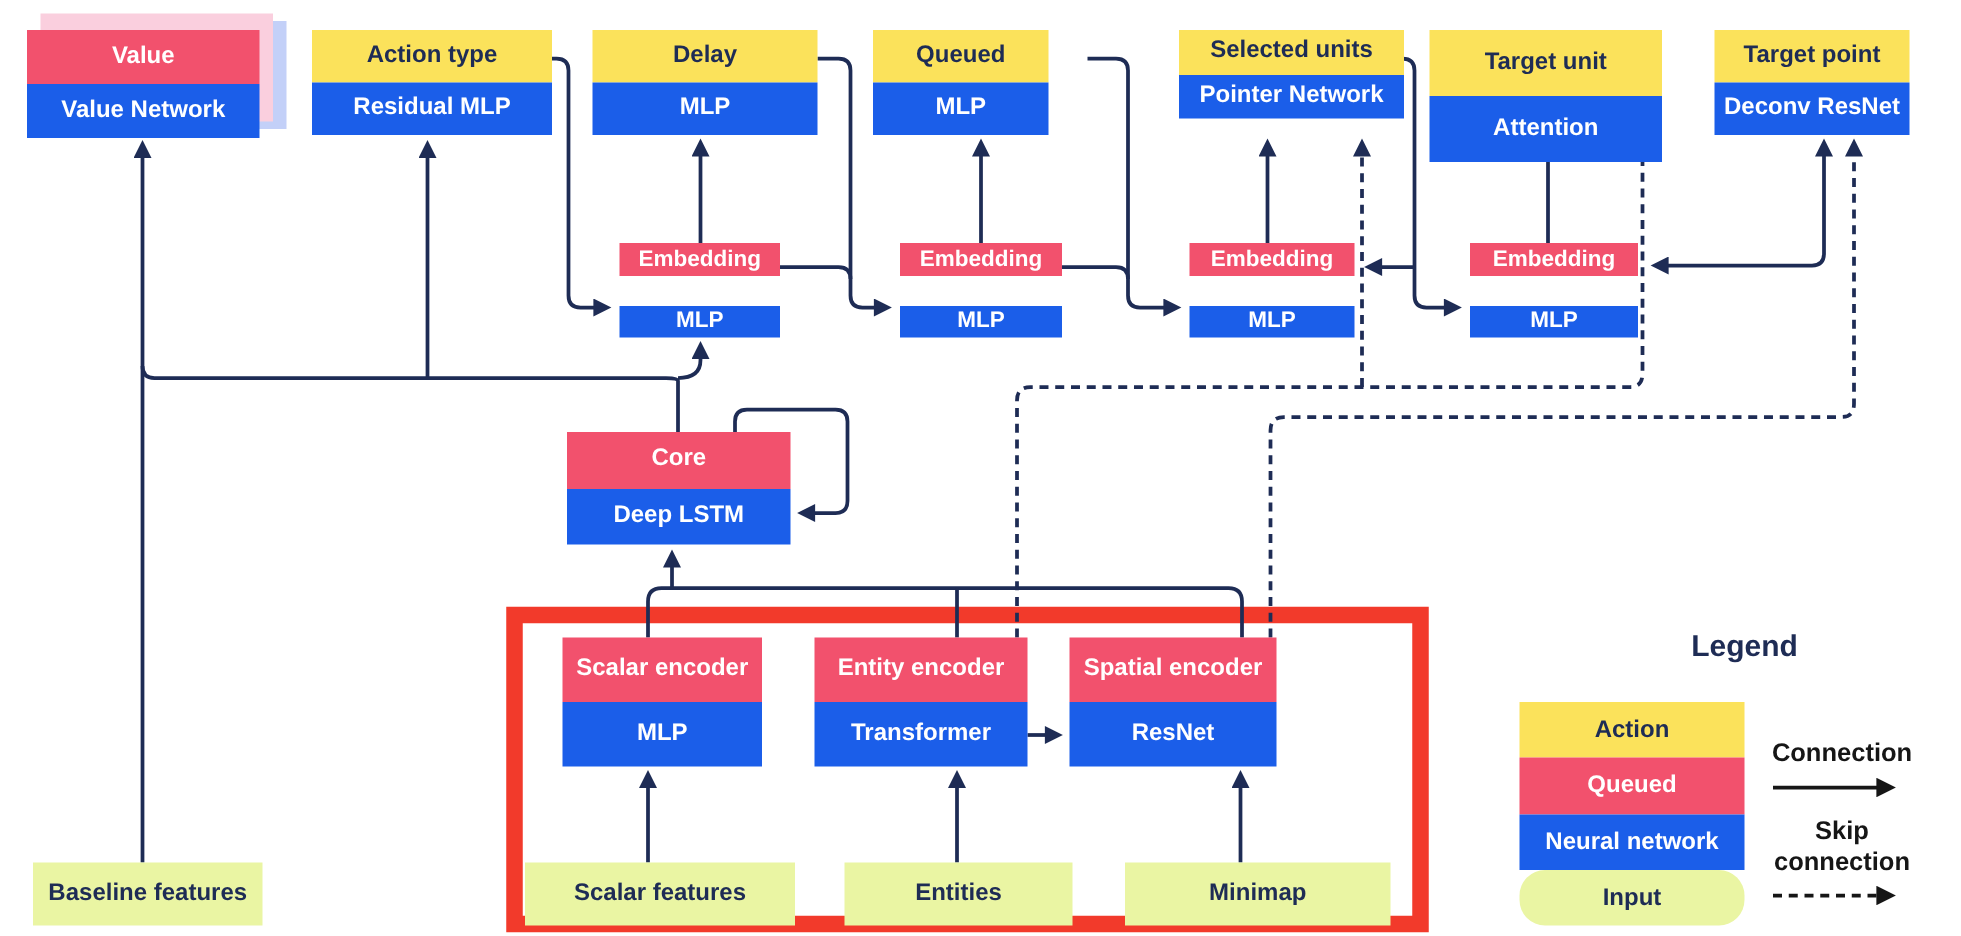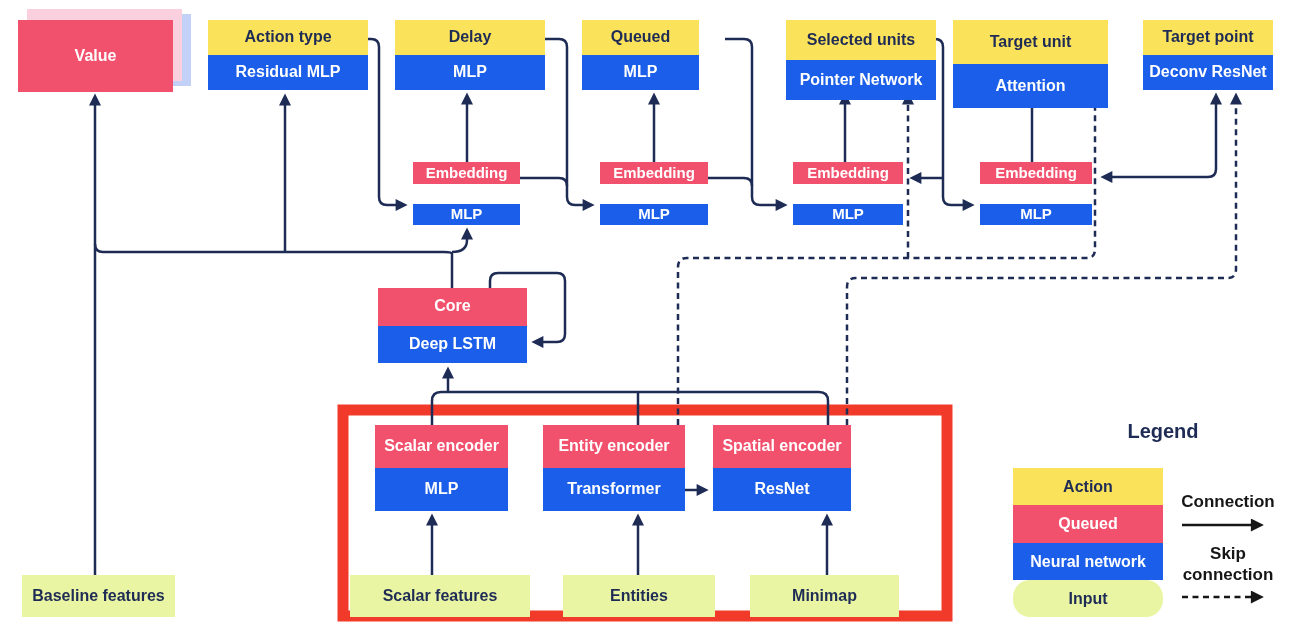--- a/index.html
+++ b/index.html
@@ -83,34 +83,35 @@
     </g>
 
     <g stroke="#161616" stroke-width="2.5" fill="none">
       <path d="M 1182 525 L 1260 525" marker-end="url(#mblk)"></path>
       <path d="M 1182 597 L 1260 597" stroke-dasharray="6 4.5" marker-end="url(#mblk)"></path>
     </g>
   </svg>
 
   <div class="node fs16" style="left:18px;top:20px;width:155px;height:72px;">
     <div class="pink">Value</div>
+    <div class="blue">Value Network</div>
   </div>
   <div class="node fs16" style="left:208px;top:20px;width:160px;height:70px;">
     <div class="yellow">Action type</div>
     <div class="blue">Residual MLP</div>
   </div>
   <div class="node fs16" style="left:395px;top:20px;width:150px;height:70px;">
     <div class="yellow">Delay</div>
     <div class="blue">MLP</div>
   </div>
   <div class="node fs16" style="left:582px;top:20px;width:117px;height:70px;">
     <div class="yellow">Queued</div>
     <div class="blue">MLP</div>
   </div>
-  <div class="node fs16" style="left:770px;top:20px;width:150px;height:80px;padding-left:16px;">
+  <div class="node fs16" style="left:770px;top:20px;width:150px;height:59px;padding-left:16px;">
     <div class="yellow">Selected units</div>
     <div class="blue">Pointer Network</div>
   </div>
   <div class="node fs16" style="left:953px;top:20px;width:155px;height:88px;">
     <div class="yellow">Target unit</div>
     <div class="blue">Attention</div>
   </div>
   <div class="node fs16" style="left:1143px;top:20px;width:130px;height:70px;">
     <div class="yellow">Target point</div>
     <div class="blue">Deconv ResNet</div>
@@ -147,21 +148,21 @@
     <div class="blue">Transformer</div>
   </div>
   <div class="node fs16" style="left:713px;top:425px;width:138px;height:86px;">
     <div class="pink">Spatial encoder</div>
     <div class="blue">ResNet</div>
   </div>
 
   <div class="inputNode" style="left:22px;top:575px;width:153px;height:42px;">Baseline features</div>
   <div class="inputNode" style="left:350px;top:575px;width:180px;height:42px;">Scalar features</div>
   <div class="inputNode" style="left:563px;top:575px;width:152px;height:42px;">Entities</div>
-  <div class="inputNode" style="left:750px;top:575px;width:149px;height:42px;">Minimap</div>
+  <div class="inputNode" style="left:750px;top:575px;width:177px;height:42px;">Minimap</div>
 
   <div class="legendTitle" style="left:1083px;top:420px;width:160px;">Legend</div>
   <div class="legendRow yellow" style="left:1013px;top:468px;width:150px;height:37px;">Action</div>
   <div class="legendRow pink" style="left:1013px;top:505px;width:150px;height:38px;">Queued</div>
   <div class="legendRow blue" style="left:1013px;top:543px;width:150px;height:37px;">Neural network</div>
   <div class="legendRow green" style="left:1013px;top:580px;width:150px;height:37px;">Input</div>
   <div class="legendText" style="left:1163px;top:491px;width:130px;">Connection</div>
   <div class="legendText" style="left:1168px;top:543px;width:120px;">Skip connection</div>
 
 </div>

